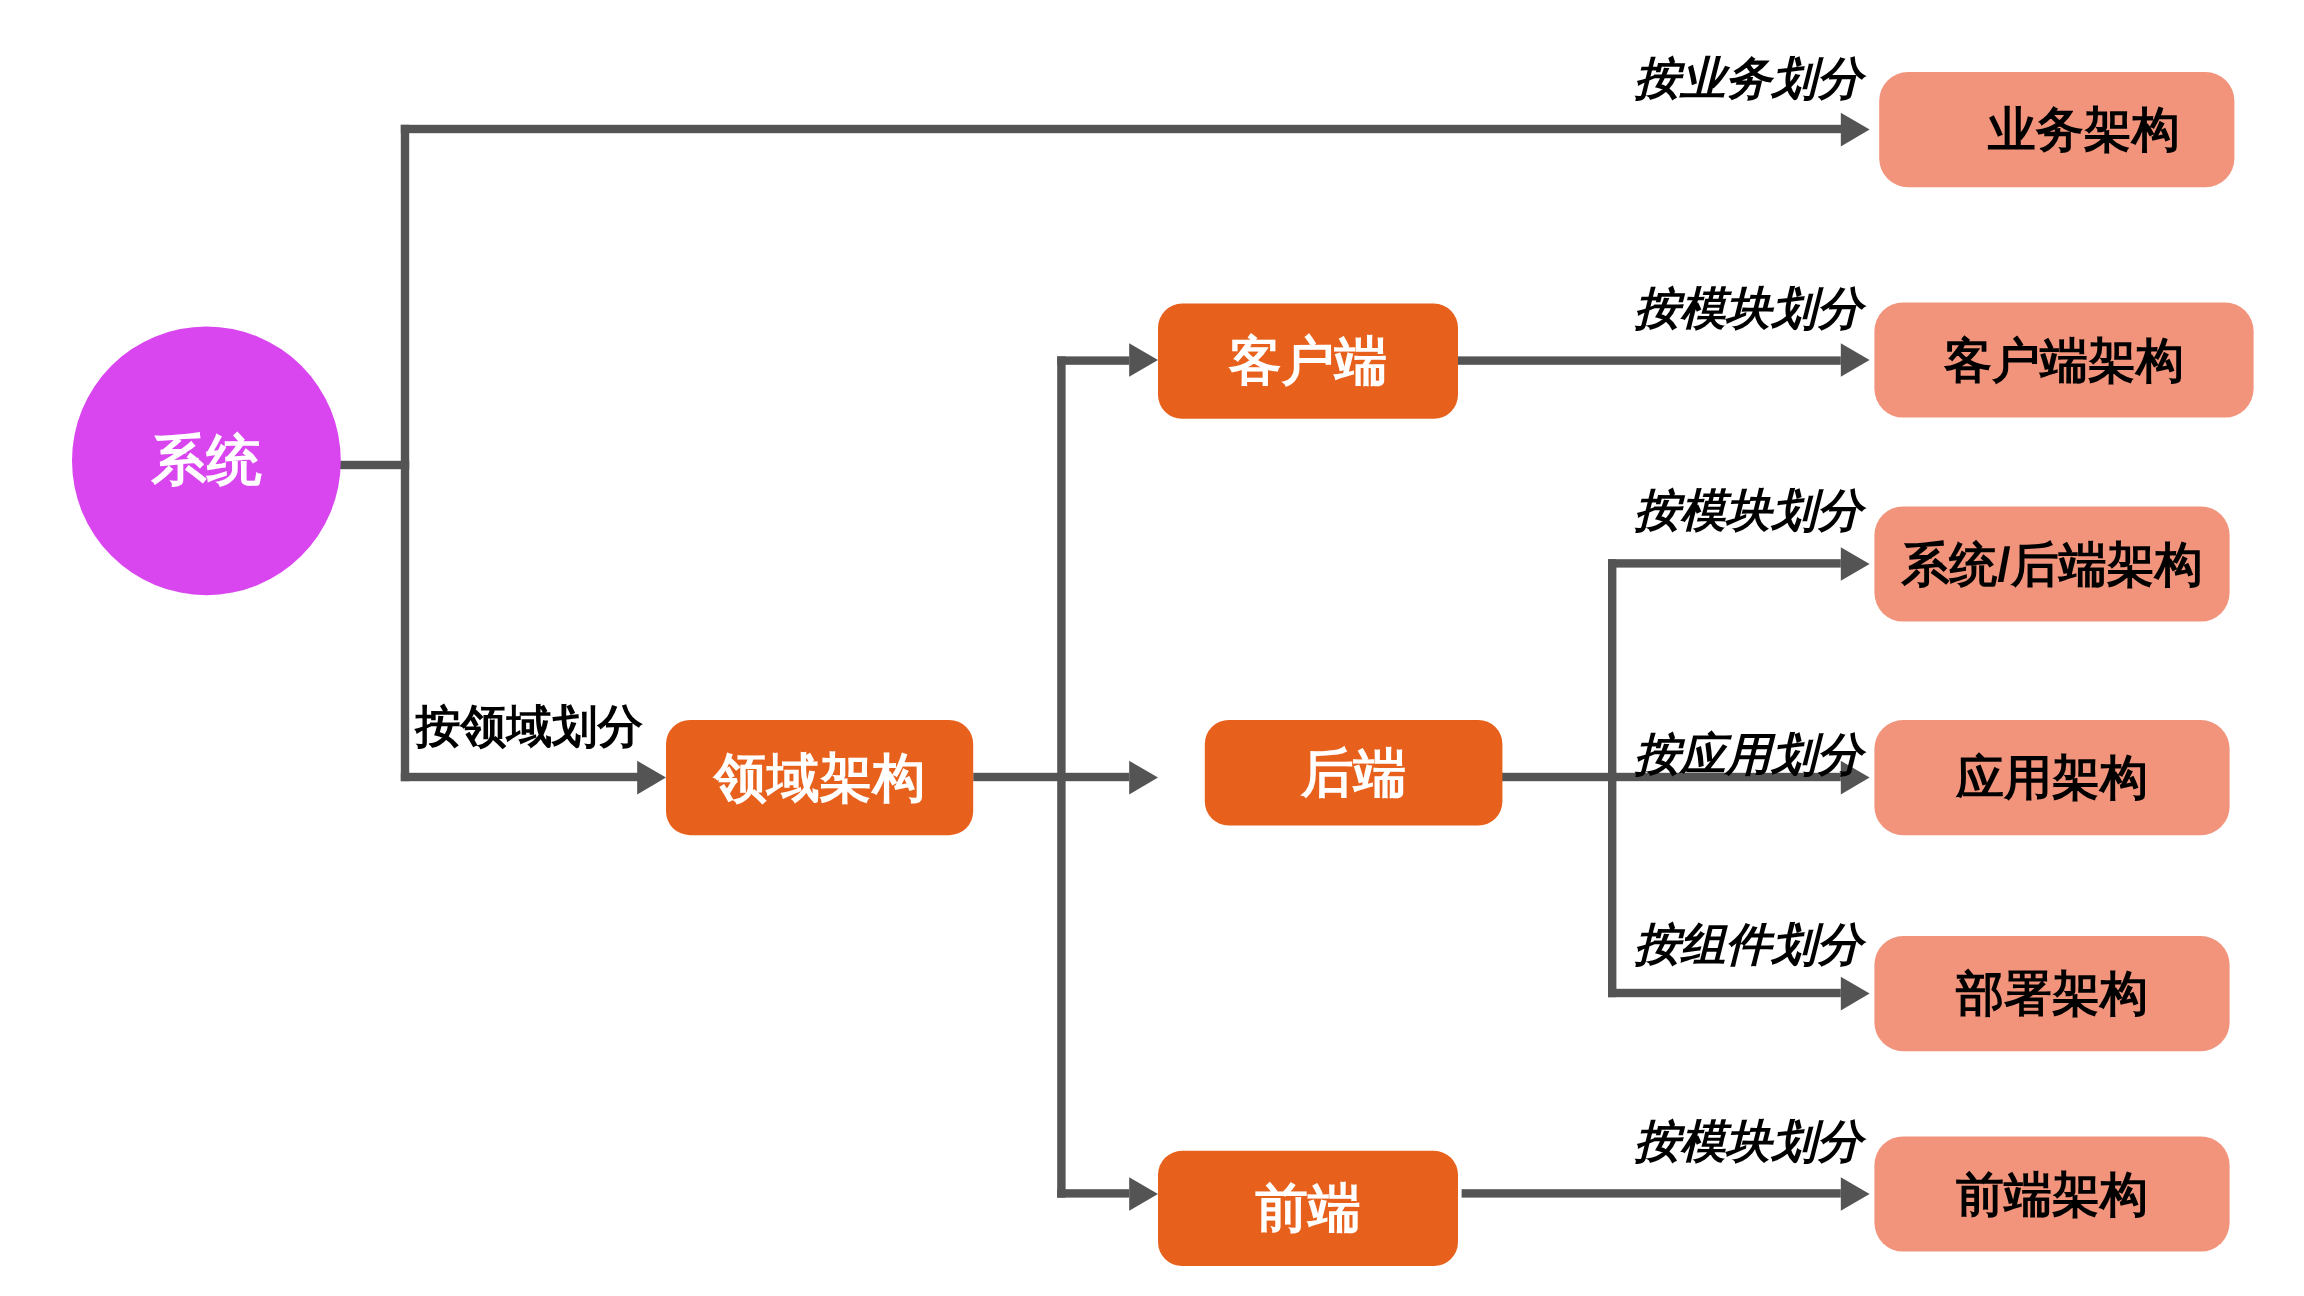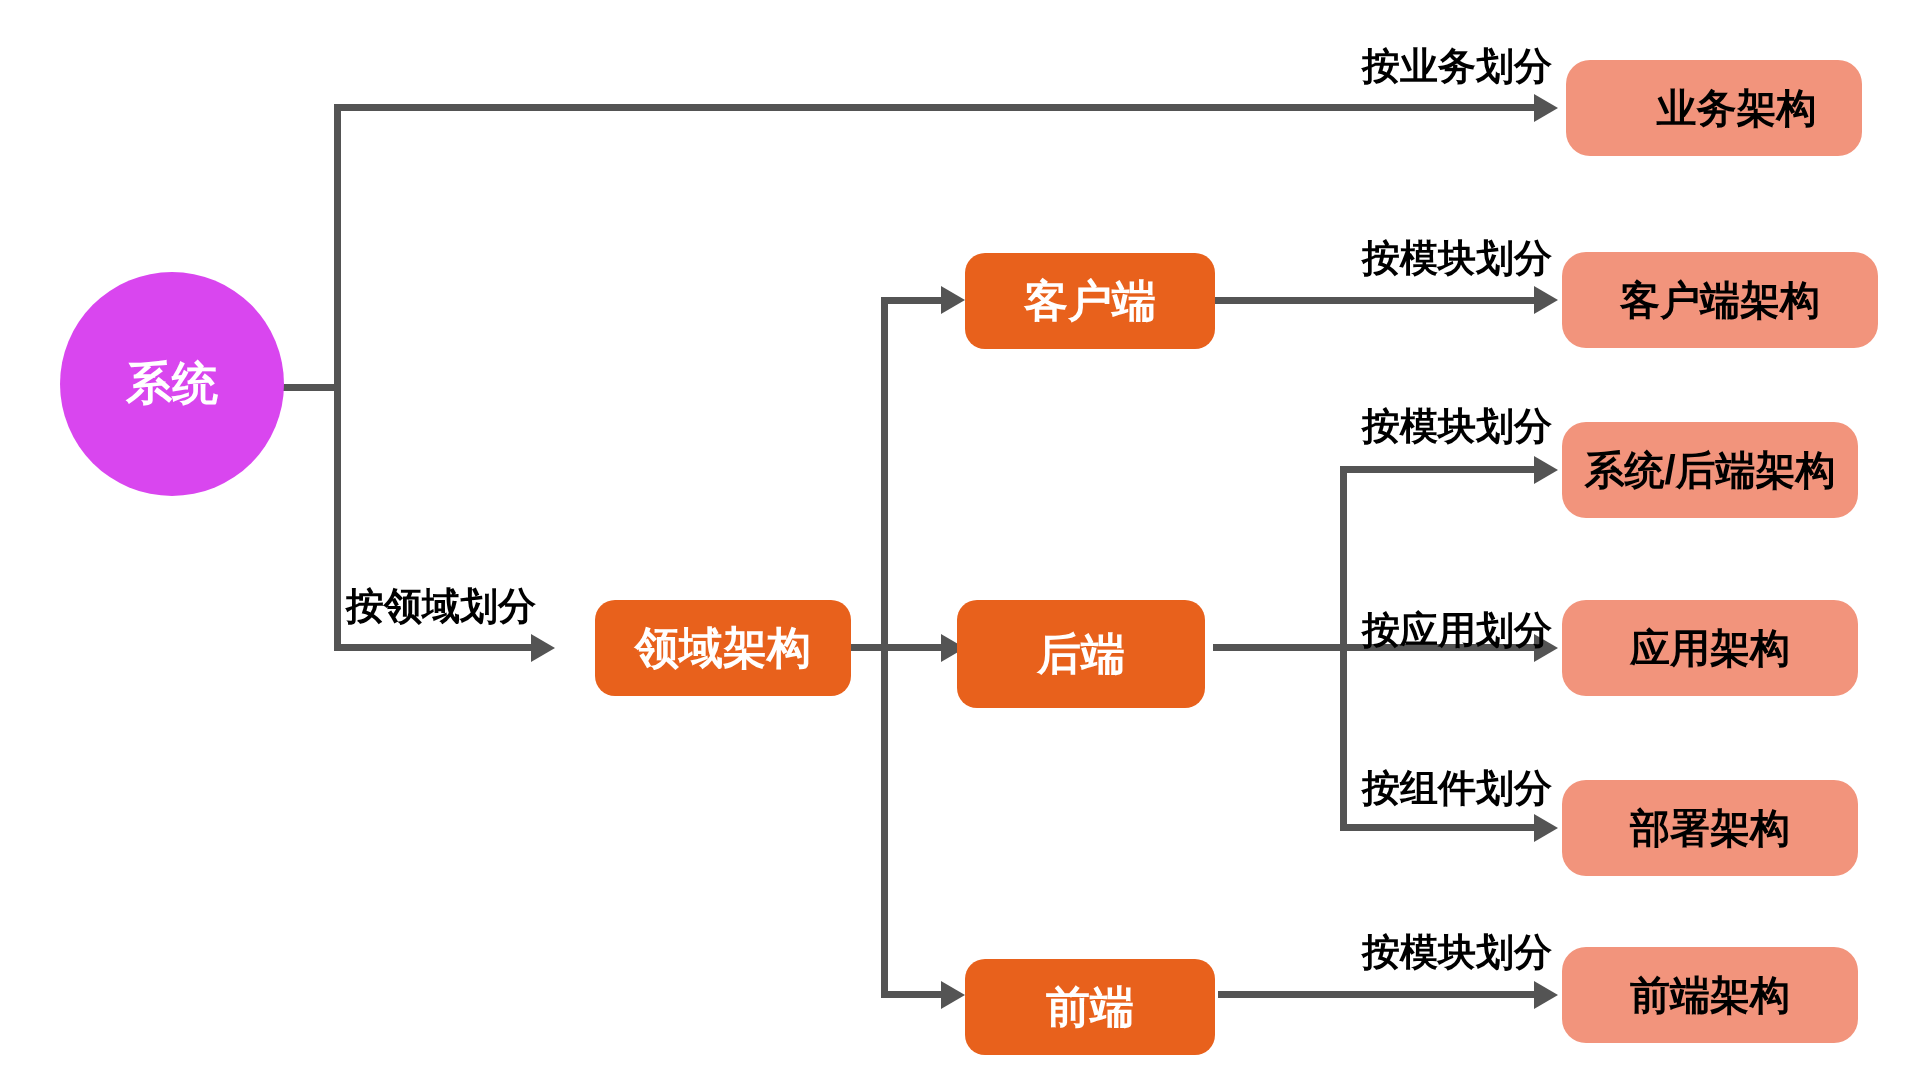--- a/index.html
+++ b/index.html
@@ -21,21 +21,21 @@
   .root-circle{width:224px;height:224px;border-radius:50%;background:#d946ef;
                color:#ffffff;font-size:46px;font-weight:bold;}
   .orange{background:#E8611C;color:#ffffff;border-radius:20px;
           font-size:44px;font-weight:bold;}
   .salmon{background:#F2947C;color:#000000;border-radius:24px;
           font-size:40px;font-weight:bold;}
 
   
   .edge-label{position:absolute;color:#000000;font-size:38px;font-weight:bold;
               line-height:44px;white-space:nowrap;}
-  .edge-label.right{text-align:right;}
+  .edge-label.right{text-align:right;font-style:italic;}
 </style>
 </head>
 <body>
 
 <div id="canvas">
 
   <div class="line h" style="left:275px;top:384px;width:66px;"></div>
 
   <div class="line v" style="left:334px;top:104px;height:547px;"></div>
 
@@ -76,23 +76,23 @@
   <div class="edge-label right" style="right:368px;top:44px;">按业务划分</div>
   <div class="edge-label" style="left:346px;top:584px;">按领域划分</div>
   <div class="edge-label right" style="right:368px;top:236px;">按模块划分</div>
   <div class="edge-label right" style="right:368px;top:404px;">按模块划分</div>
   <div class="edge-label right" style="right:368px;top:608px;">按应用划分</div>
   <div class="edge-label right" style="right:368px;top:766px;">按组件划分</div>
   <div class="edge-label right" style="right:368px;top:930px;">按模块划分</div>
 
   <div class="node root-circle" style="left:60px;top:272px;">系统</div>
 
-  <div class="node orange" style="left:555px;top:600px;width:256px;height:96px;margin-left:40px;">领域架构</div>
+  <div class="node orange" style="left:555px;top:600px;width:256px;height:96px;">领域架构</div>
   <div class="node orange" style="left:965px;top:253px;width:250px;height:96px;">客户端</div>
-  <div class="node orange" style="left:957px;top:600px;width:248px;height:108px;">后端</div>
+  <div class="node orange" style="left:1004px;top:600px;width:248px;height:88px;">后端</div>
   <div class="node orange" style="left:965px;top:947px;width:250px;height:96px;margin-top:12px;">前端</div>
 
   <div class="node salmon" style="left:1566px;top:60px;width:296px;height:96px;padding-left:45px;">业务架构</div>
   <div class="node salmon" style="left:1562px;top:252px;width:316px;height:96px;">客户端架构</div>
   <div class="node salmon" style="left:1562px;top:422px;width:296px;height:96px;">系统/后端架构</div>
   <div class="node salmon" style="left:1562px;top:600px;width:296px;height:96px;">应用架构</div>
   <div class="node salmon" style="left:1562px;top:780px;width:296px;height:96px;">部署架构</div>
   <div class="node salmon" style="left:1562px;top:947px;width:296px;height:96px;">前端架构</div>
 
 </div>

